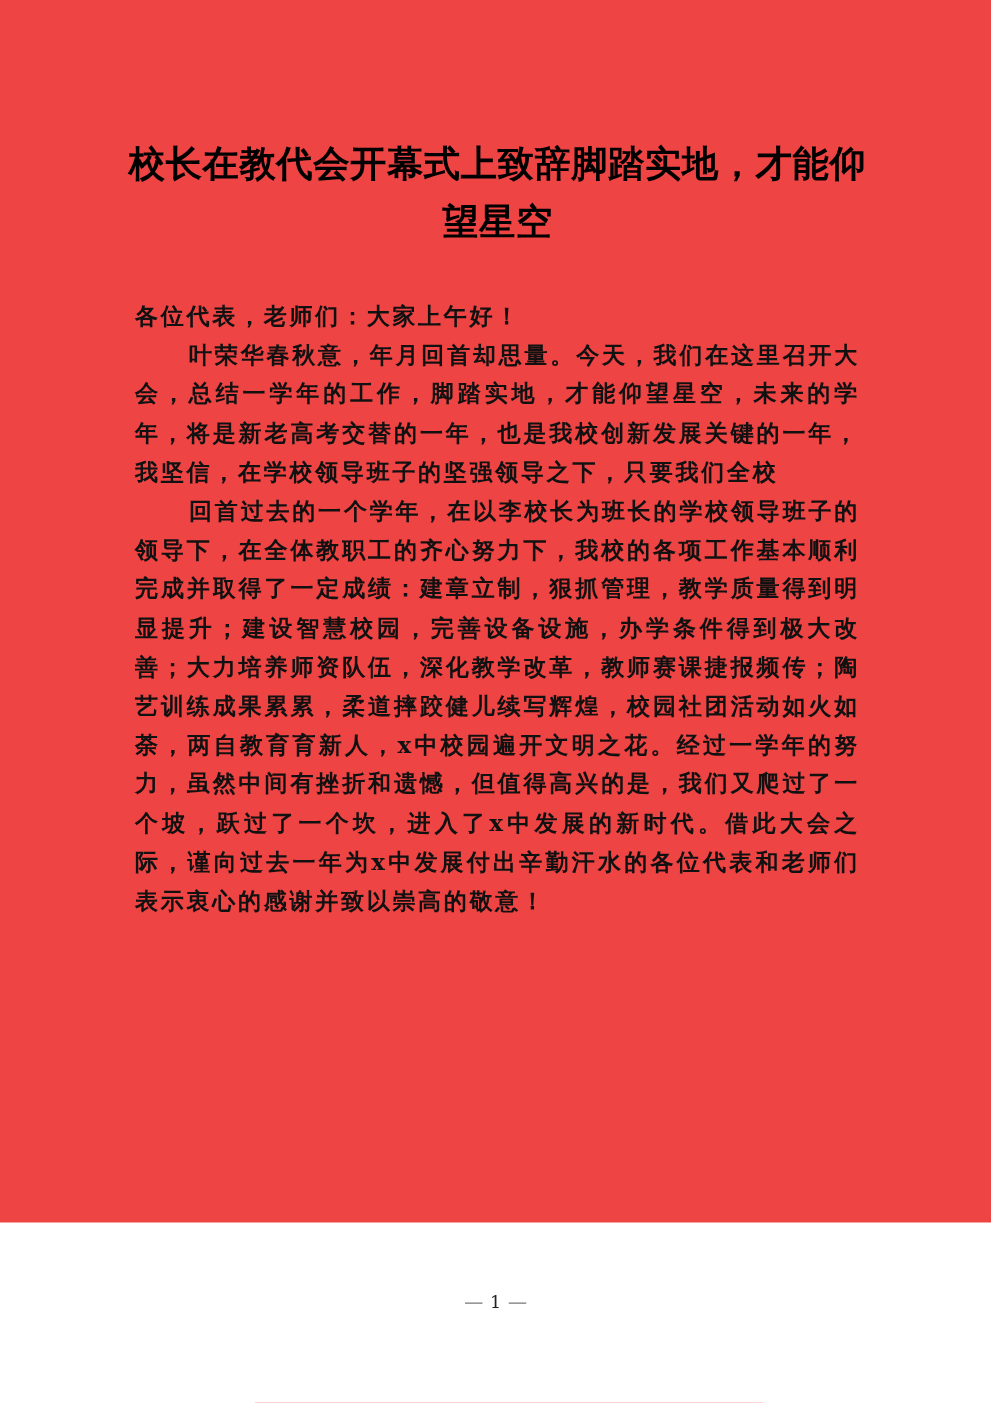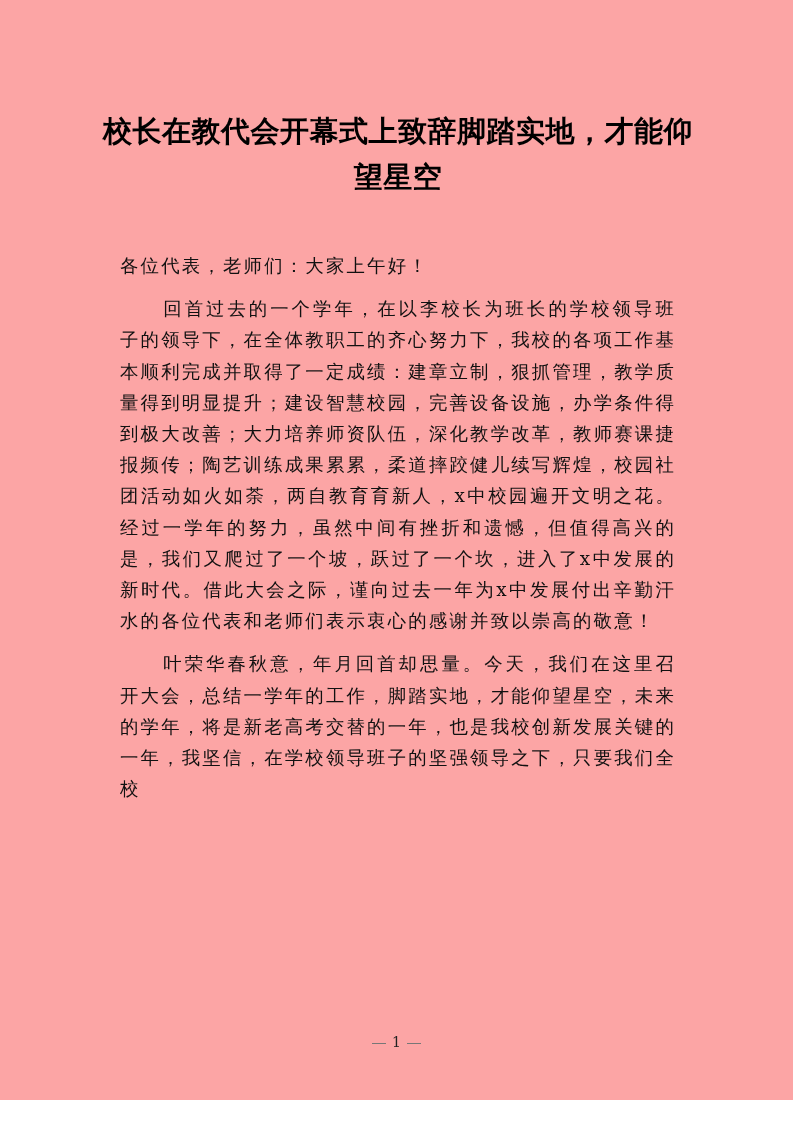--- a/index.html
+++ b/index.html
@@ -12,22 +12,22 @@
       height: 1122px;
       position: relative;
       overflow: hidden;
       font-family: "DejaVu Serif", "Liberation Serif", serif;
       color: #111111;
     }
     .page {
       position: absolute;
       left: 0; top: 0;
       width: 793px;
-      height: 1100px;
-      background: #fca5a5;
+      height: 978px;
+      background: #ef4444;
     }
     .title {
       position: absolute;
       left: 100px;
       top: 108px;
       width: 596px;
       text-align: center;
       font-family: "DejaVu Sans", "Liberation Sans", sans-serif;
       font-weight: bold;
       font-size: 29px;
@@ -40,21 +40,22 @@
       left: 108px;
       top: 238px;
       width: 580px;
       font-size: 18.4px;
       line-height: 31.2px;
       letter-spacing: 2.2px;
       text-align: justify;
       text-justify: inter-character;
     }
     .body-text p {
-      margin: 12px;
+      margin: 0;
+      font-weight: bold;
     }
     .body-text p.indent {
       text-indent: 2.35em;
     }
     .footer {
       position: absolute;
       left: 0;
       top: 1034px;
       width: 793px;
       text-align: center;
@@ -71,20 +72,20 @@
     }
   </style>
 </head>
 <body>
 
 <div class="page">
   <div class="title">校长在教代会开幕式上致辞脚踏实地，才能仰望星空</div>
 
   <div class="body-text">
     <p>各位代表，老师们：大家上午好！</p>
+    <p class="indent">叶荣华春秋意，年月回首却思量。今天，我们在这里召开大会，总结一学年的工作，脚踏实地，才能仰望星空，未来的学年，将是新老高考交替的一年，也是我校创新发展关键的一年，我坚信，在学校领导班子的坚强领导之下，只要我们全校</p>
     <p class="indent">回首过去的一个学年，在以李校长为班长的学校领导班子的领导下，在全体教职工的齐心努力下，我校的各项工作基本顺利完成并取得了一定成绩：建章立制，狠抓管理，教学质量得到明显提升；建设智慧校园，完善设备设施，办学条件得到极大改善；大力培养师资队伍，深化教学改革，教师赛课捷报频传；陶艺训练成果累累，柔道摔跤健儿续写辉煌，校园社团活动如火如荼，两自教育育新人，x中校园遍开文明之花。经过一学年的努力，虽然中间有挫折和遗憾，但值得高兴的是，我们又爬过了一个坡，跃过了一个坎，进入了x中发展的新时代。借此大会之际，谨向过去一年为x中发展付出辛勤汗水的各位代表和老师们表示衷心的感谢并致以崇高的敬意！</p>
-    <p class="indent">叶荣华春秋意，年月回首却思量。今天，我们在这里召开大会，总结一学年的工作，脚踏实地，才能仰望星空，未来的学年，将是新老高考交替的一年，也是我校创新发展关键的一年，我坚信，在学校领导班子的坚强领导之下，只要我们全校</p>
   </div>
 
   <div class="footer">
     <span class="dash"></span><span>1</span><span class="dash"></span>
   </div>
 </div>
 
 </body></html>

